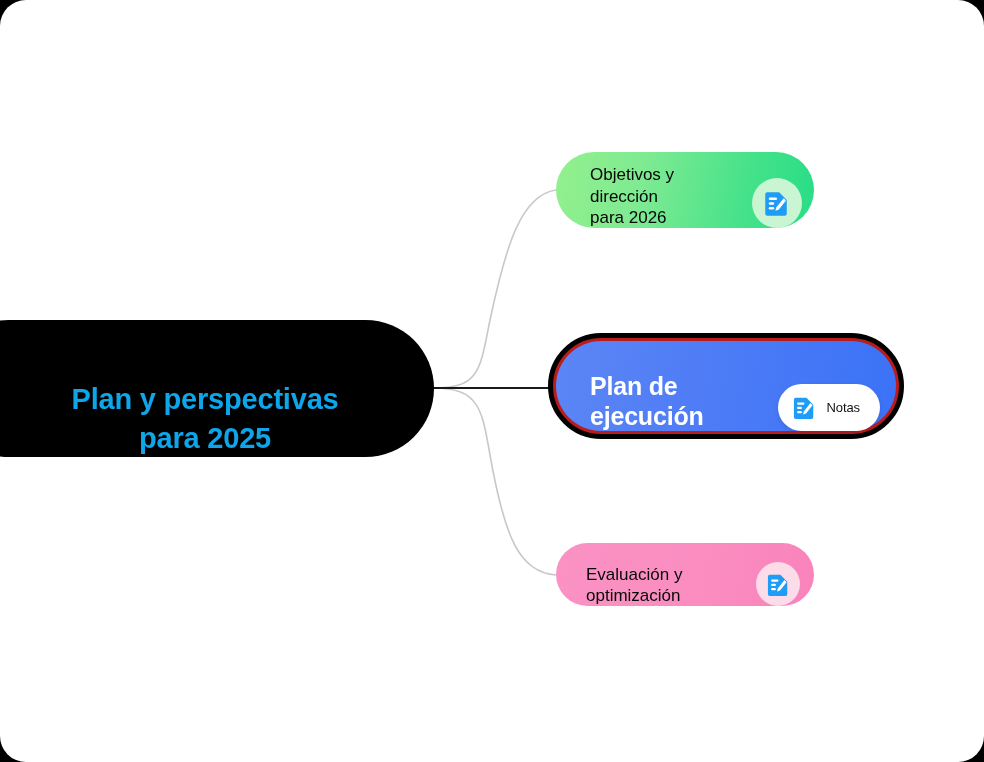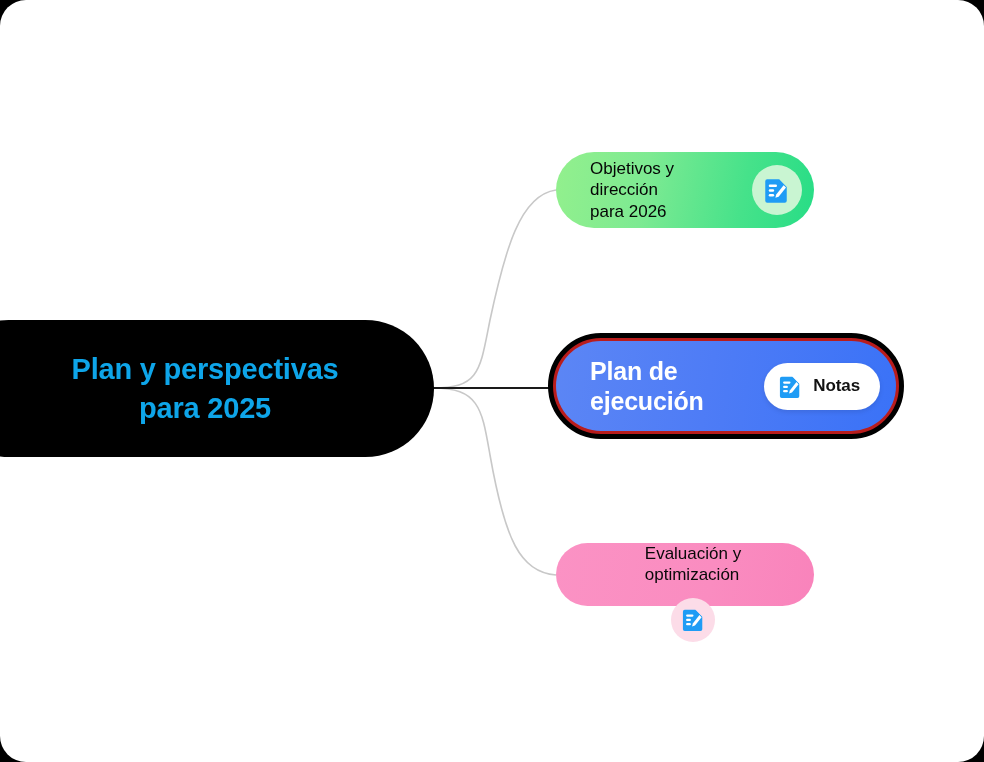--- a/index.html
+++ b/index.html
@@ -23,21 +23,21 @@
     left: 0; top: 0;
     width: 984px;
     height: 762px;
     pointer-events: none;
   }
 
   
   .node {
     position: absolute;
     display: flex;
-    align-items: center;
+    align-items: flex-end;
     box-sizing: border-box;
   }
 
   
   #root-node {
     left: -60px;
     top: 320px;
     width: 494px;
     height: 137px;
     background: #000000;
@@ -122,36 +122,35 @@
     gap: 9px;
     background: #ffffff;
     border-radius: 24px;
     height: 47px;
     padding: 0 20px 0 13px;
     flex: none;
     box-shadow: 0 2px 5px rgba(0,0,0,0.10);
   }
   .notas-pill .notas-label {
     color: #121212;
-    font-size: 17px;
-    font-weight: bold;
+    font-size: 13px;
+    font-weight: normal;
     letter-spacing: -0.1px;
   }
 
   
   #node-pink {
     left: 556px;
     top: 543px;
     width: 258px;
     height: 63px;
     border-radius: 32px;
     background: linear-gradient(100deg, #FB92C4 0%, #FA8CC0 60%, #F983BB 100%);
     padding: 0 14px 0 30px;
     gap: 12px;
-    flex-direction: column;
   }
   #node-pink .branch-title {
     color: #090909;
     font-size: 17px;
     line-height: 1.25;
     white-space: pre-line;
     flex: 1;
   }
   #node-pink .badge {
     width: 44px;

